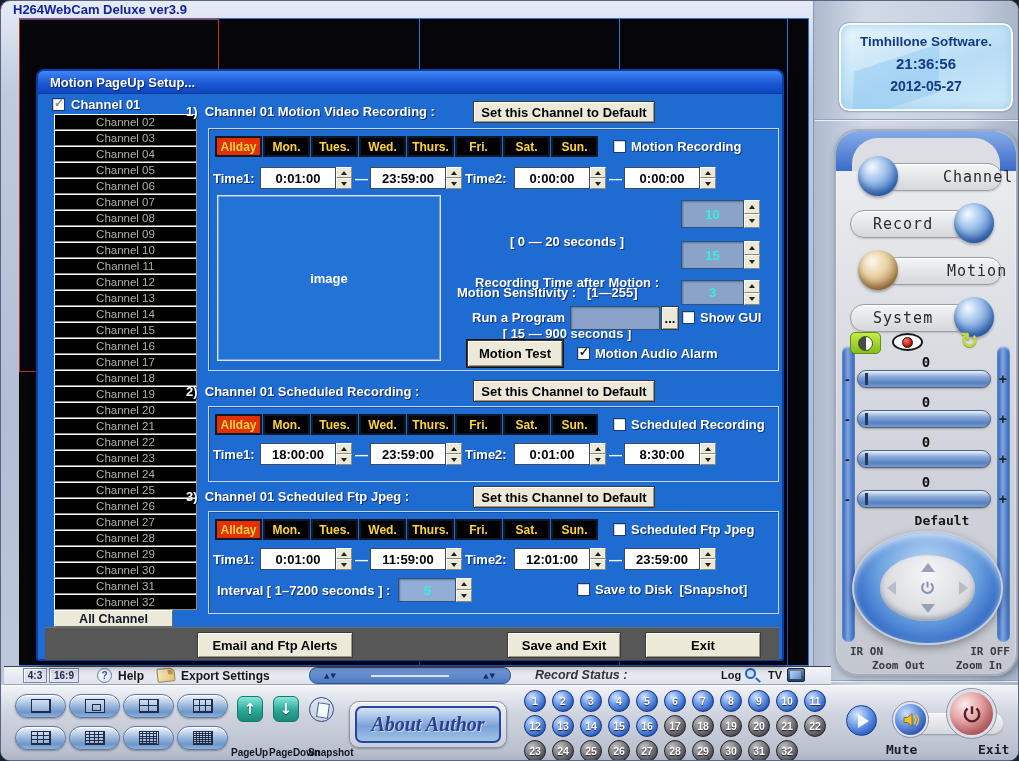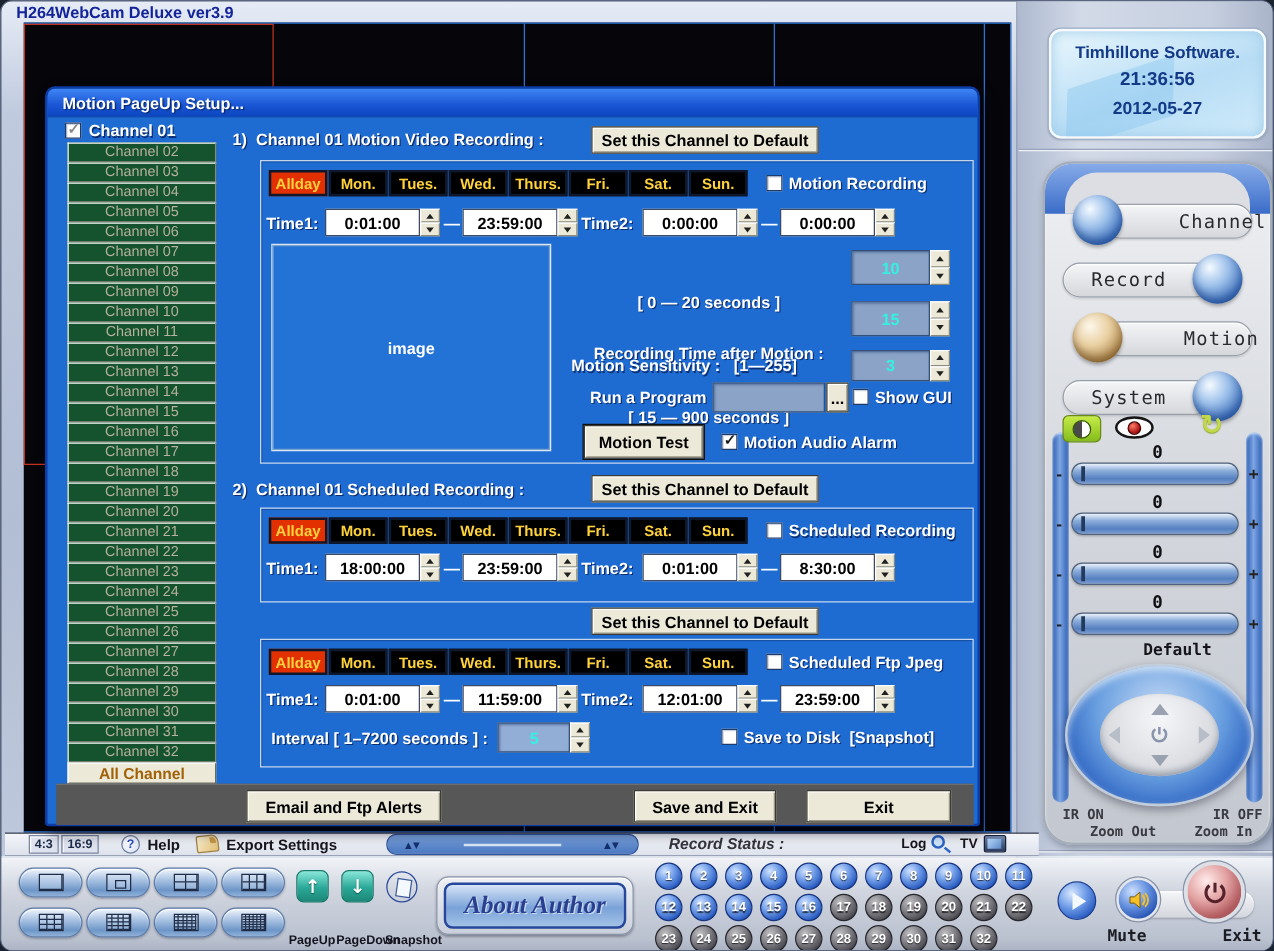--- a/index.html
+++ b/index.html
@@ -151,24 +151,24 @@
   .dialog { position:absolute; left:35px; top:68px; width:748px; height:592px; border:2px solid #0c3ca4; border-radius:8px 8px 3px 3px;
             background:#1e6cd2; box-shadow:4px 5px 10px rgba(0,0,20,.55); }
   .dlg-title { position:absolute; left:0; top:0; right:0; height:23px; border-radius:6px 6px 0 0;
                background:linear-gradient(180deg,#3f85f4,#1a55d4 60%,#0c46c0); border-bottom:1px solid #0a3aa0;
                display:flex; align-items:center; padding-left:12px; }
   .dlg-title span { color:#fff; font-weight:bold; font-size:13px; text-shadow:1px 1px 1px #07245e; }
 
   .sel-row { position:absolute; left:14px; top:26px; display:flex; align-items:center; gap:6px; }
   .sel-label { color:#fff; font-weight:bold; font-size:13px; text-shadow:1px 1px 0 rgba(0,0,40,.6); }
   .chlist { position:absolute; left:16px; top:43px; width:119px; }
-  .channel-btn { width:119px; height:16px; background:#14532d; border:1px solid #8a8a7a; border-top-color:#fdfdf6; border-left-color:#fdfdf6;
+  .channel-btn { width:143px; height:16px; background:#000000; border:1px solid #8a8a7a; border-top-color:#fdfdf6; border-left-color:#fdfdf6;
                  color:#b6b09c; font-size:11.5px; display:flex; align-items:center; justify-content:center; }
   .allch { position:absolute; left:16px; top:539px; width:119px; height:17px; background:#ece9d8; border:1px solid #6a6a5a;
-           border-top-color:#fff; border-left-color:#fff; color:#a16207; font-weight:bold; font-size:12.5px;
+           border-top-color:#fff; border-left-color:#fff; color:#0f172a; font-weight:bold; font-size:12.5px;
            display:flex; align-items:center; justify-content:center; }
 
   .sec-h { position:absolute; left:148px; color:#fff; font-weight:bold; font-size:13px; white-space:pre; text-shadow:1px 1px 0 rgba(0,0,40,.6); }
   .btn3d { background:#ece9d8; border:1px solid #3c3c34; box-shadow:inset 1px 1px 0 #fff, inset -1px -1px 0 #9a9788;
            color:#000; font-weight:bold; font-size:13px; display:flex; align-items:center; justify-content:center;
            font-family:"Liberation Sans",sans-serif; }
   .setdef { position:absolute; left:435px; width:182px; height:22px; }
 
   .group { position:absolute; left:170px; width:571px; border:1px solid #c4d6ee; box-shadow:inset 1px 1px 0 rgba(16,56,120,.5); }
   .days { position:absolute; left:6px; top:7px; display:flex; }
@@ -739,20 +739,21 @@
         <span class="tfield" data-interactable="true">
             <span class="tval" data-interactable="false">8:30:00</span>
             <span class="spin" data-interactable="true">
               <span class="sbtn up" data-interactable="true"></span>
               <span class="sbtn dn" data-interactable="true"></span>
             </span>
           </span>
       </div>
     </div>
 
+    <div class="sec-h" style="top:418px" data-interactable="false">3)  Channel 01 Scheduled Ftp Jpeg :</div>
     <div class="btn3d setdef" style="top:415px" data-interactable="true">Set this Channel to Default</div>
 
     <div class="group" style="top:440px; height:103px" data-interactable="false">
       <div class="days" data-interactable="false">
           <span class="day-btn allday" data-interactable="true">Allday</span>
           <span class="day-btn" data-interactable="true">Mon.</span>
           <span class="day-btn" data-interactable="true">Tues.</span>
           <span class="day-btn" data-interactable="true">Wed.</span>
           <span class="day-btn" data-interactable="true">Thurs.</span>
           <span class="day-btn" data-interactable="true">Fri.</span>

